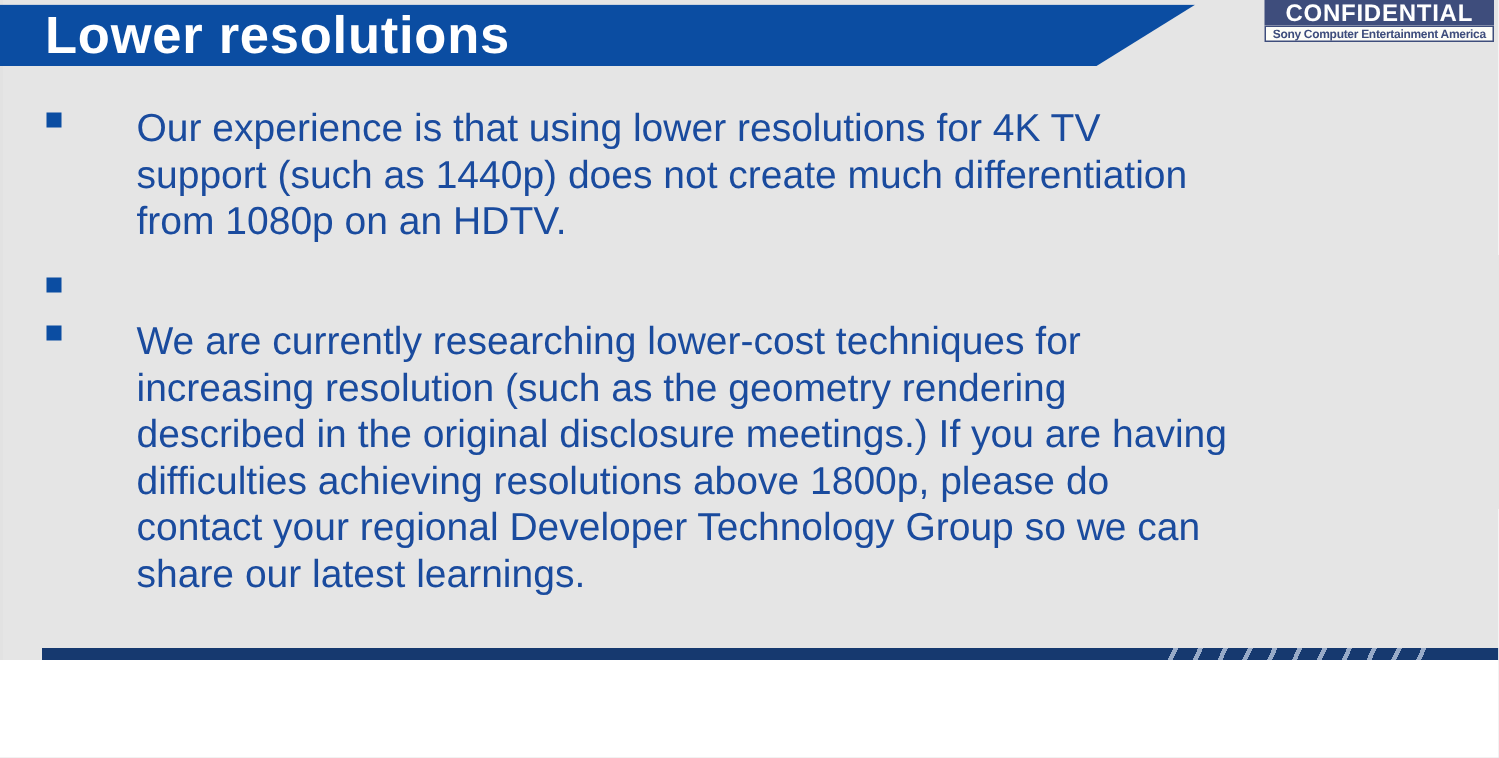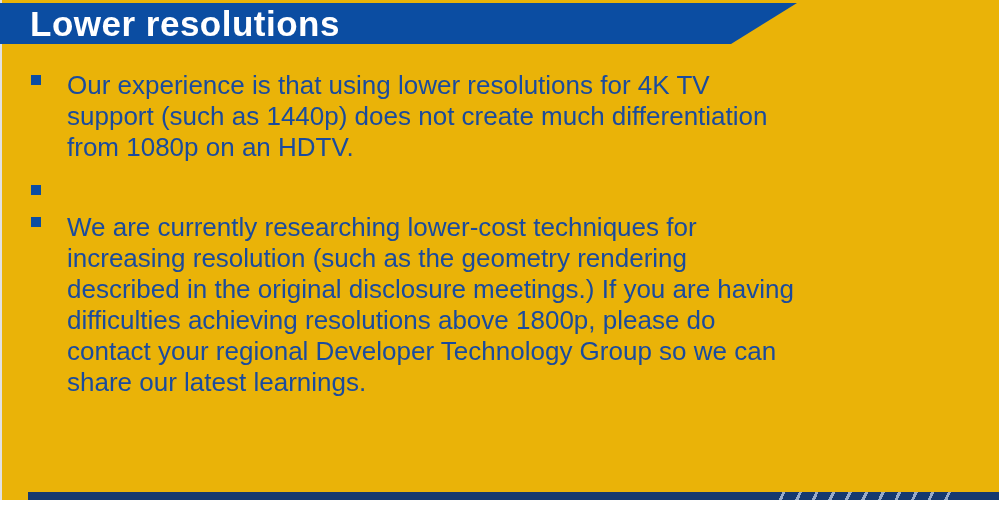--- a/index.html
+++ b/index.html
@@ -4,22 +4,22 @@
 <style>
   html, body {
     margin: 0;
     padding: 0;
     background: #ffffff;
     font-family: "Liberation Sans", sans-serif;
   }
   .slide {
     position: relative;
     width: 999px;
-    height: 500px;
-    background: #eab308;
+    height: 440px;
+    background: #e5e5e5;
     overflow: hidden;
   }
   .left-border {
     position: absolute;
     left: 0; top: 0;
     width: 2px; height: 100%;
     background: #e2e2e2;
   }
   
   .header-bar {
@@ -81,21 +81,21 @@
     align-items: flex-start;
     margin: 0 0 17px 0;
   }
   .sq {
     flex: 0 0 auto;
     width: 10px; height: 10px;
     margin: 5px 0 0 0;
     background: #0b4da2;
   }
   .btext {
-    margin: 0 0 0 26px;
+    margin: 0 0 0 50px;
     font-size: 26px;
     line-height: 31px;
     color: #1a4b9e;
     white-space: pre-line;
   }
   
   .bottom-bar {
     position: absolute;
     left: 28px; right: 0; bottom: 0;
     height: 8px;
@@ -119,20 +119,24 @@
 <body>
 
 <div class="slide">
 
   <div class="left-border"></div>
 
   <div class="header-bar">
     <h1 class="title">Lower resolutions</h1>
   </div>
 
+  <div class="badge">
+    <div class="badge-top">CONFIDENTIAL</div>
+    <div class="badge-bottom">Sony Computer Entertainment America</div>
+  </div>
 
   <div class="bullets">
 
     <div class="bullet">
       <span class="sq"></span>
       <p class="btext">Our experience is that using lower resolutions for 4K TV
 support (such as 1440p) does not create much differentiation
 from 1080p on an HDTV.</p>
     </div>
 

